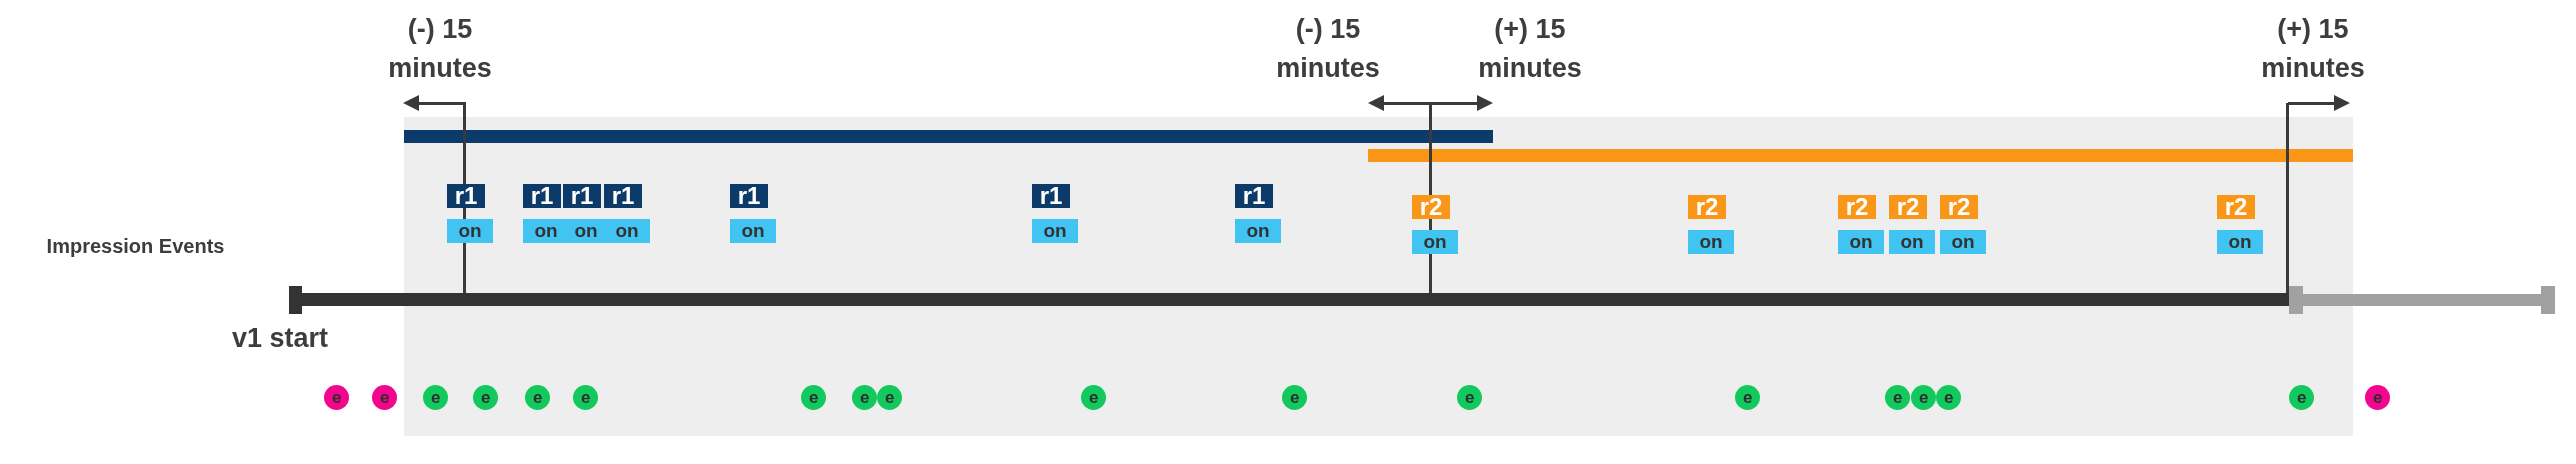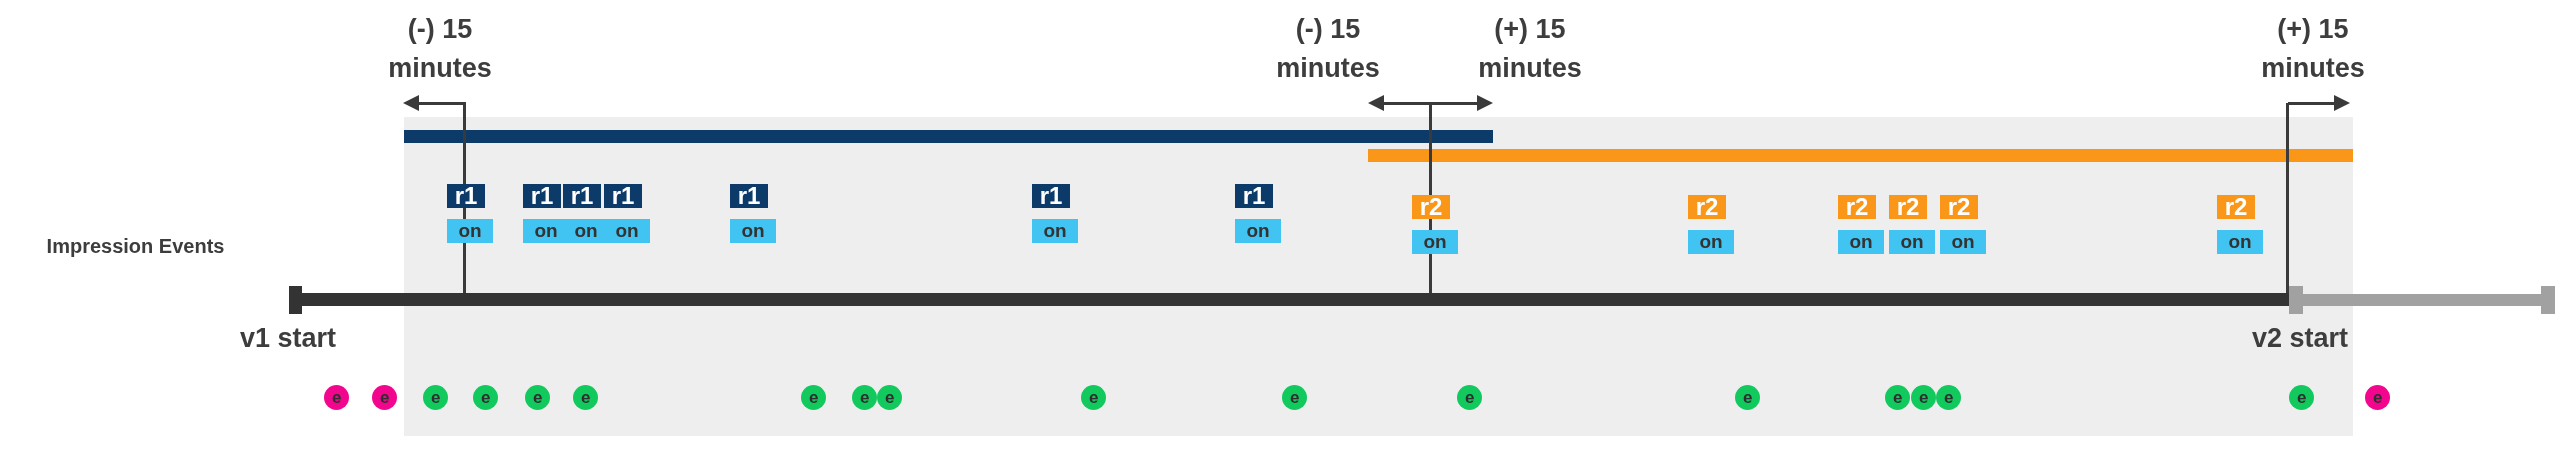--- a/index.html
+++ b/index.html
@@ -40,21 +40,21 @@
 
   
   .ann{position:absolute;top:10.3px;transform:translateX(-50%);text-align:center;
        font-size:27px;line-height:39px;font-weight:700;color:var(--text);white-space:nowrap;}
   .ann.a{left:440px;} .ann.b{left:1328px;} .ann.c{left:1530px;} .ann.d{left:2313px;}
 
   
   .rowlab{position:absolute;left:0;width:271px;text-align:center;font-size:20px;font-weight:700;color:var(--text);white-space:nowrap;margin-top:44px;}
   .rowlab.imp{top:191px;} .rowlab.ext{top:384px;width:269px;}
   .vlab{position:absolute;width:188px;text-align:right;font-size:27px;font-weight:700;color:var(--text);white-space:nowrap;}
-  .vlab.v1{left:148px;top:323px;} .vlab.v2{left:2160px;top:323px;}
+  .vlab.v1{left:140px;top:323px;} .vlab.v2{left:2160px;top:323px;}
 
   
   .evt{position:absolute;top:184px;width:38px;}
   .rbox{width:38px;height:24.4px;line-height:24.4px;text-align:center;font-size:24px;font-weight:700;color:#ffffff;background:var(--navy);}
   .evt.r2 .rbox{background:var(--orange);margin-top:11px;}
   .onbox{margin-top:10.3px;width:46px;height:24.4px;line-height:24.4px;text-align:center;font-size:19px;font-weight:700;color:#333333;background:var(--sky);}
 
   
   .dot{position:absolute;top:385px;width:25.4px;height:25.4px;border-radius:50%;line-height:25.4px;
        text-align:center;font-size:17px;font-weight:700;color:#2E2E2E;}
@@ -101,21 +101,20 @@
   </div>
 
   <div class="rowlab imp">Impression Events</div>
 
   <div class="tl-cap start"></div>
   <div class="tl-dark"></div>
   <div class="tl-gray"></div>
   <div class="tl-gcap j"></div>
   <div class="tl-gcap end"></div>
   <div class="vlab v1">v1 start</div>
-  <div class="vlab v2">v2 start</div>
 
   <div>
       <div class="evt r1" style="left: 447px;">
         <div class="rbox">r1</div>
         <div class="onbox">on</div>
       </div>
       <div class="evt r1" style="left: 523px;">
         <div class="rbox">r1</div>
         <div class="onbox">on</div>
       </div>

